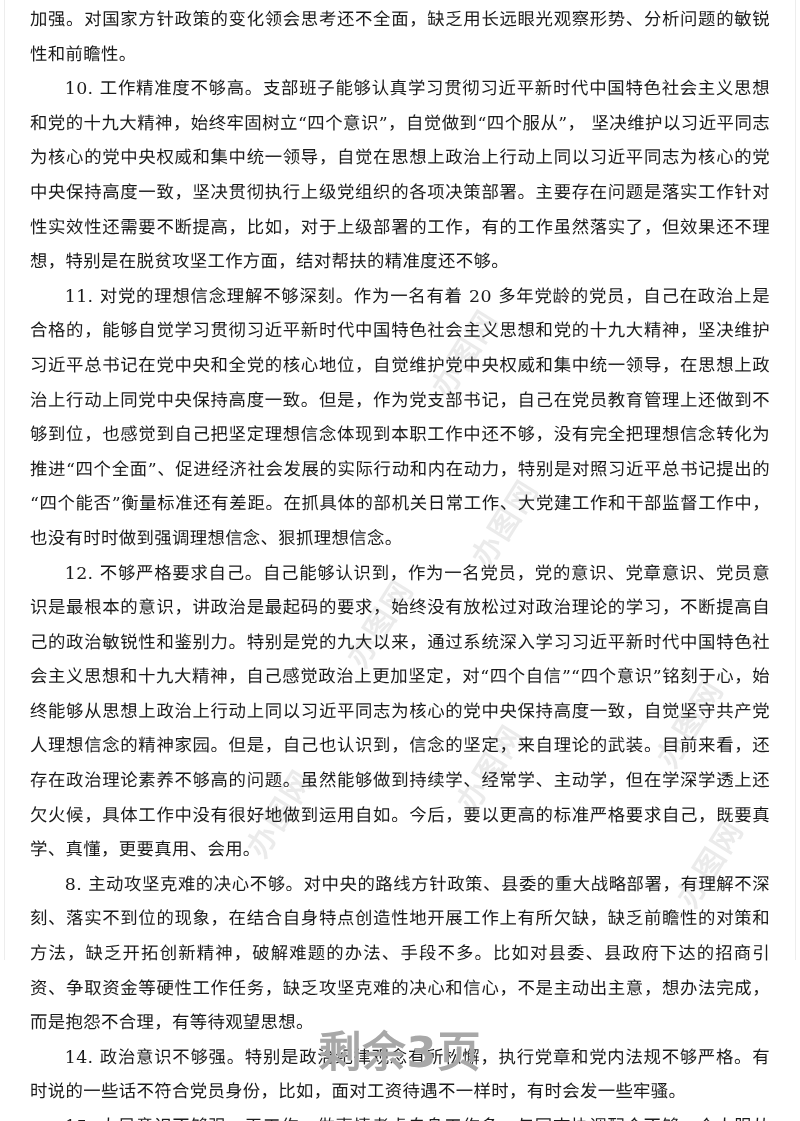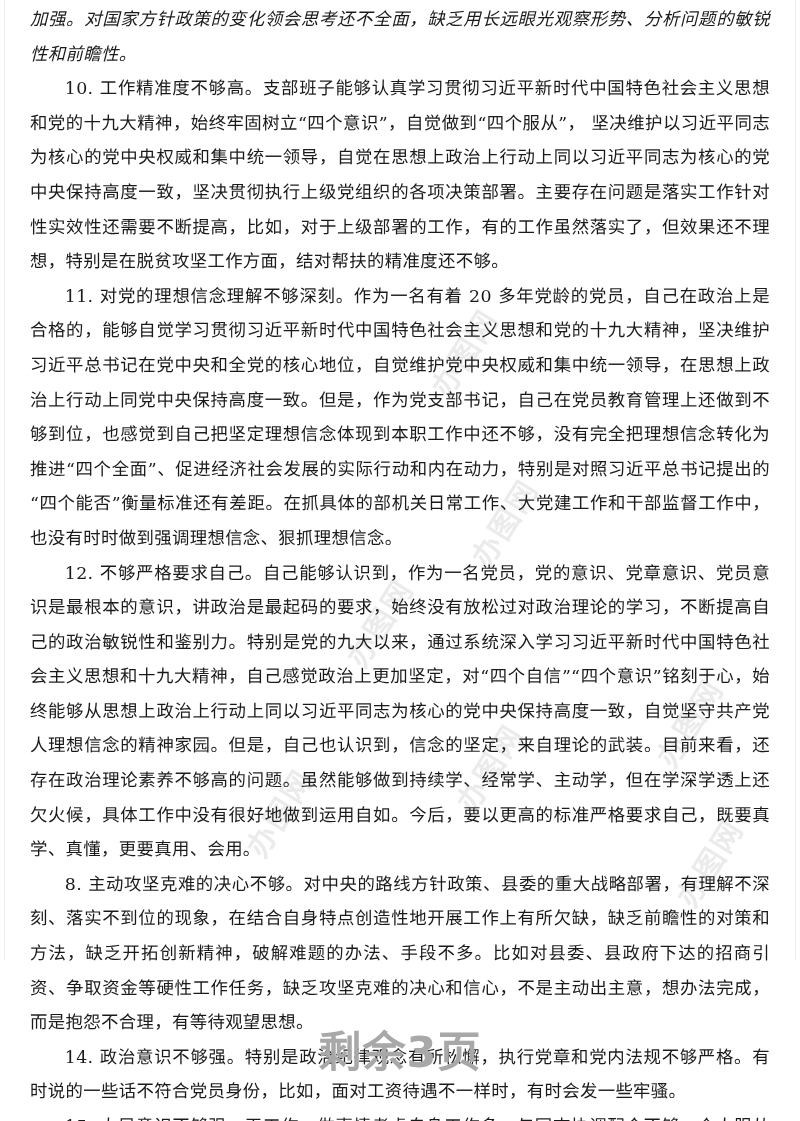--- a/index.html
+++ b/index.html
@@ -54,21 +54,20 @@
     color: #1a1a1a;
     text-align: justify;
     text-justify: inter-ideograph;
     text-indent: 2em;
     letter-spacing: 0.02em;
     font-family: "DejaVu Serif", "Liberation Serif", serif;
     -webkit-font-smoothing: none;
   }
   .para.cont {
     text-indent: 0;
-    font-style: italic;
   }
 
   
   .watermark {
     position: absolute;
     pointer-events: none;
     color: rgba(60,60,60,0.10);
     font-size: 30px;
     font-weight: 700;
     letter-spacing: 2px;

